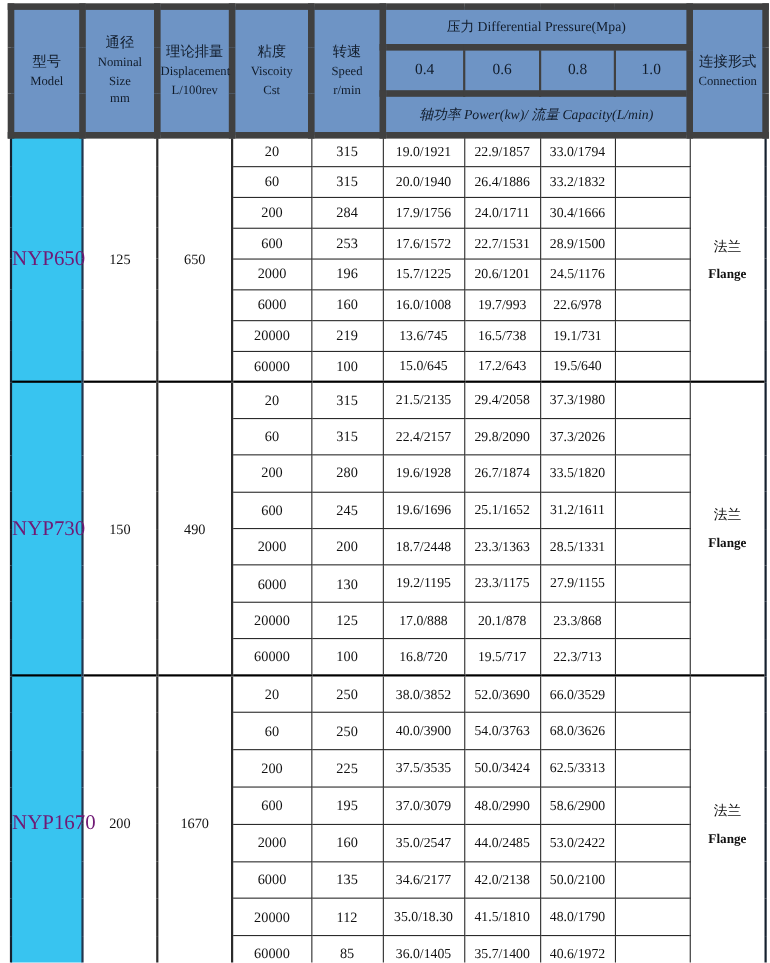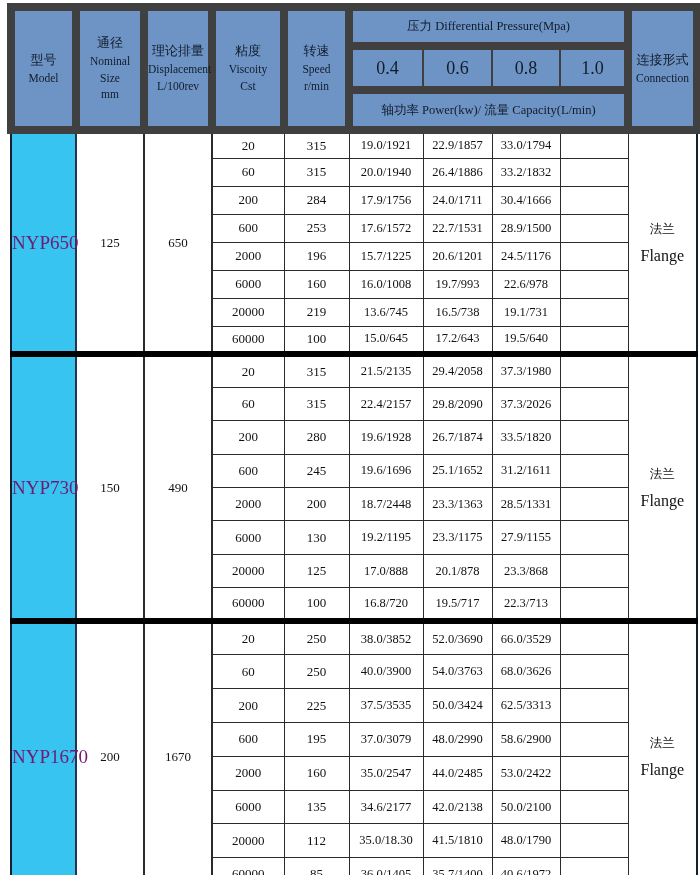--- a/index.html
+++ b/index.html
@@ -9,45 +9,45 @@
     color:#111;
   }
   .page{padding:3px 7px 8px 7px;}
   table.spec{
     border-collapse:collapse;table-layout:fixed;width:686px;
     border:2px solid #16212f;
   }
   
   thead th{
     background:#6e94c5;color:#111c2b;font-weight:normal;
-    border:8px solid #404040;text-align:center;vertical-align:middle;
+    border:6px solid #404040;text-align:center;vertical-align:middle;
     padding:0;
   }
-  th.pressure-val{border-width:1px 2px;font-size:18px;height:36px;}
+  th.pressure-val{border-width:1px 2px;font-size:14px;height:36px;}
   th.pressure-group{height:31px;font-size:12.5px;}
-  th.power-row{height:32px;font-size:12.5px;}
+  th.power-row{height:32px;font-size:12.5px;font-style:italic;}
   .hz{font-size:13px;line-height:1.45;}
   .he{font-size:11.5px;line-height:1.45;}
   
   tbody td{
     background:#ffffff;border:1px solid #2b2b2b;
     text-align:center;vertical-align:middle;
     font-size:12.5px;padding:0;
   }
   tr.sec0{height:28px;}
   tr.sec1{height:33.4px;}
   tr.sec2{height:33.8px;}
-  tr.sec-start td{border-top:6px solid #000000;}
+  tr.sec-start td{border-top:2px solid #000000;}
   td.model-cell{
     background:#38c4f0;color:#701a75;font-size:19px;
     border-left:2px solid #16212f;border-right:2px solid #24354e;
   }
   td.span-cell{border-left-width:2px;border-right-width:2px;font-size:13px;}
   td.conn-cell{border-right:2px solid #16212f;font-size:12.5px;}
-  td.conn-cell .conn-en{margin-top:9px;font-size:16px;}
+  td.conn-cell .conn-en{margin-top:9px;font-size:12px;font-weight:bold;}
   td.visc,td.speed{font-size:13px;}
 </style>
 </head>
 <body>
 
 <div class="page">
   <table class="spec">
     <colgroup>
       <col style="width:65px">
         <col style="width:68px">

